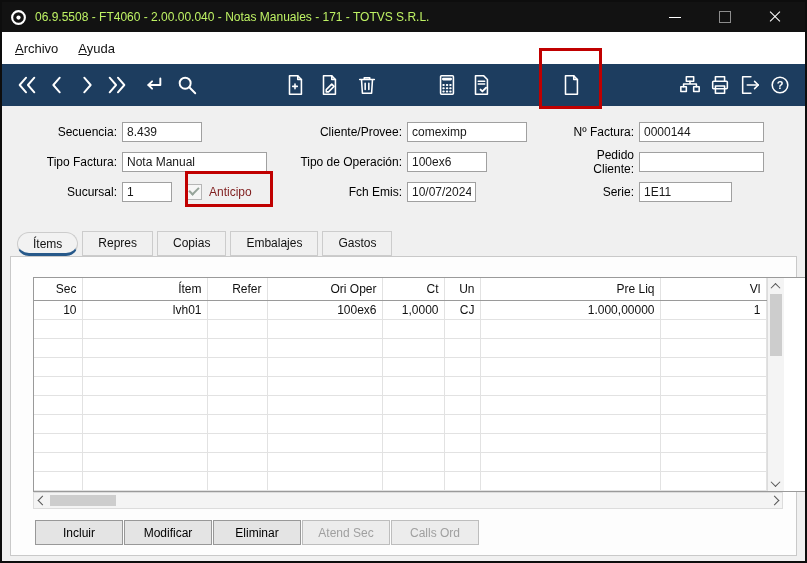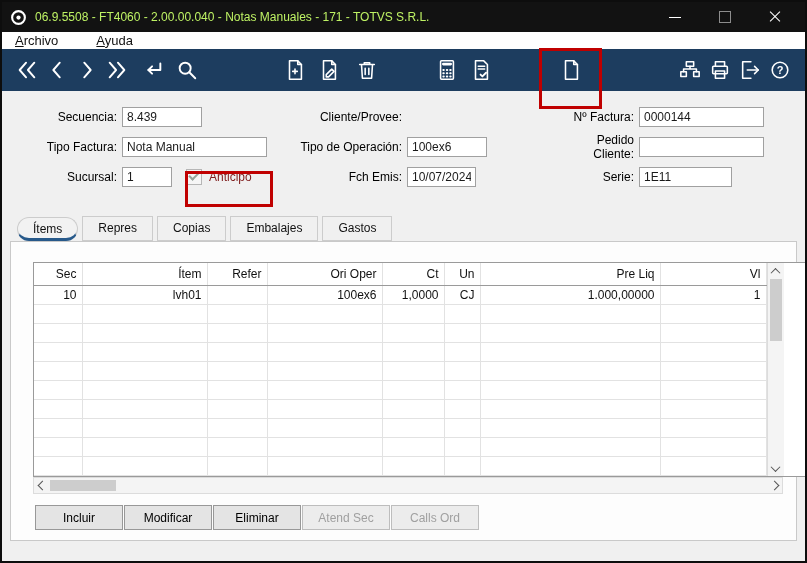--- a/index.html
+++ b/index.html
@@ -11,21 +11,21 @@
   .title{white-space:nowrap;}
   .controls{margin-left:auto;display:flex;gap:38px;align-items:center;padding-right:16px;}
   .ctl{width:12px;height:12px;position:relative;}
   .ctl-min::after{content:"";position:absolute;left:0;right:0;top:6px;border-top:1px solid #fff;}
   .ctl-max{width:10px;height:10px;border:1px solid #8d8d8d;}
   .ctl-close::before,.ctl-close::after{content:"";position:absolute;left:-1px;top:5px;width:14px;border-top:1.4px solid #fff;}
   .ctl-close::before{transform:rotate(45deg);}
   .ctl-close::after{transform:rotate(-45deg);}
 
   
-  .menubar{height:17px;background:#fff;display:flex;align-items:center;padding-left:13px;gap:38px;font-size:13px;color:#111;}
+  .menubar{height:32px;background:#fff;display:flex;align-items:center;padding-left:13px;gap:20px;font-size:13px;color:#111;}
   .menu-item{display:inline-block;}
   .menu-item::first-letter{text-decoration:underline;}
 
   
   .toolbar{height:42px;background:#1d3d5f;display:flex;align-items:center;padding:0 10px;}
   .tbtn{width:30px;height:30px;display:flex;align-items:center;justify-content:center;flex:0 0 auto;}
   .tbtn svg{width:22px;height:22px;stroke:#fff;fill:none;stroke-width:1.7;stroke-linecap:round;stroke-linejoin:round;}
   .tbtn.nav svg{stroke-width:2.1;}
   .ml6{margin-left:6px}.ml4{margin-left:4px}.ml8{margin-left:8px}
   .ml78{margin-left:78px}.ml50{margin-left:50px}.ml60{margin-left:60px}
@@ -214,20 +214,21 @@
   </div>
 
   <div class="form-section">
     <div class="frow">
       <div class="cell c1">
         <span class="lbl" style="width:112px">Secuencia:</span>
         <input class="field" style="width: 80px;" value="8.439">
       </div>
       <div class="cell c2">
         <span class="lbl" style="width:125px">Cliente/Provee:</span>
+        <input class="field" style="width: 120px;" value="comeximp">
       </div>
       <div class="cell c3">
         <span class="lbl" style="width:85px">Nº Factura:</span>
         <input class="field" style="width: 125px;" value="0000144">
       </div>
     </div>
     <div class="frow">
       <div class="cell c1">
         <span class="lbl" style="width:112px">Tipo Factura:</span>
         <input class="field" style="width: 145px;" value="Nota Manual">

